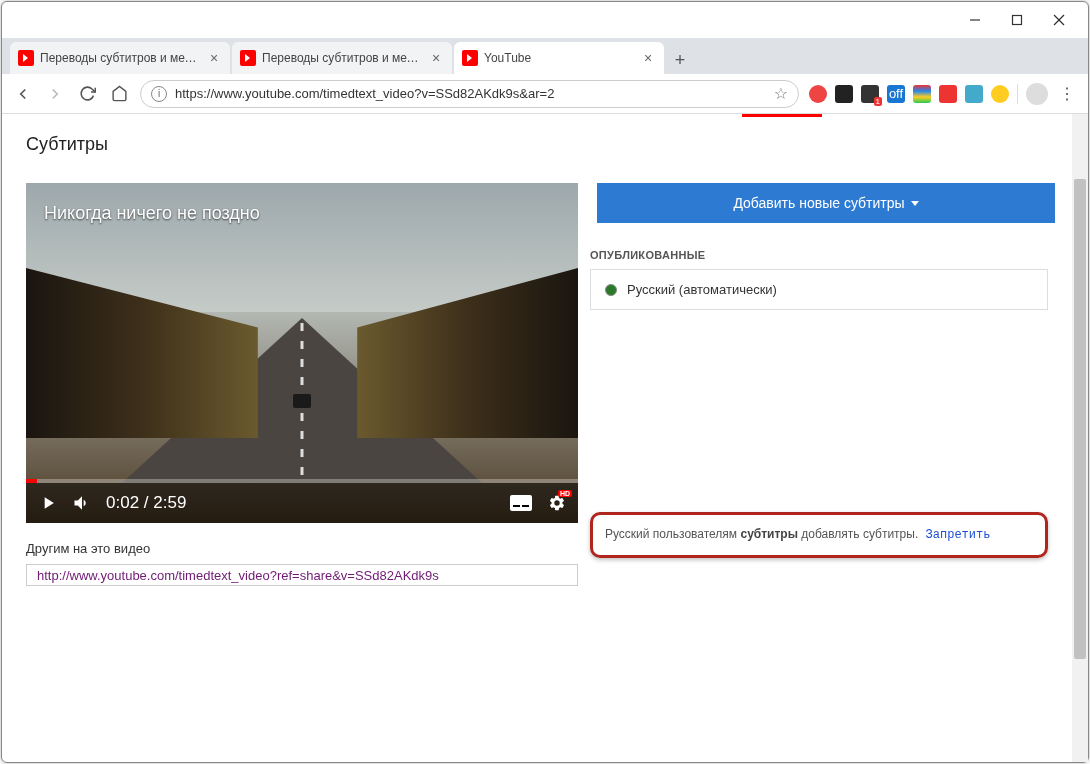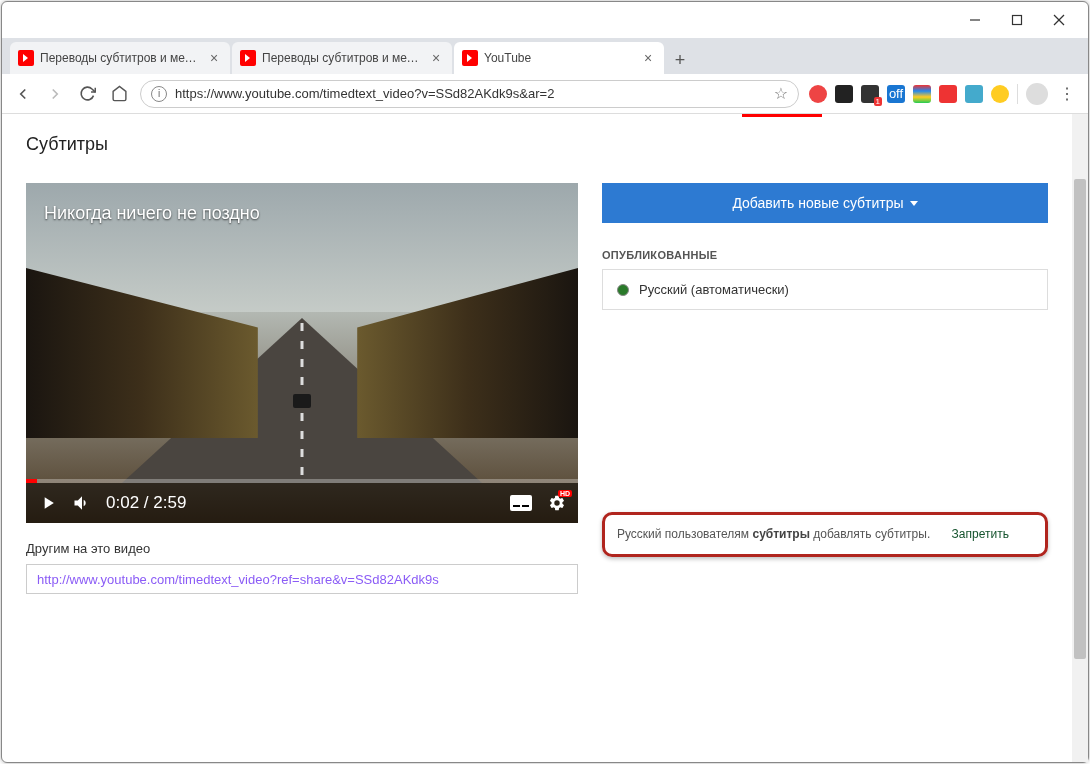--- a/index.html
+++ b/index.html
@@ -24,21 +24,21 @@
 .url-info { width:16px; height:16px; border:1px solid #888; border-radius:50%; display:flex; align-items:center; justify-content:center; font-size:10px; color:#666; }
 .url-text { flex:1; }
 .url-star { color:#777; font-size:16px; }
 .ext-icons { display:flex; gap:8px; align-items:center; }
 .ext { width:18px; height:18px; border-radius:3px; position:relative; }
 .content { flex:1; display:flex; overflow:hidden; }
 .page { flex:1; padding:20px 24px; overflow-y:auto; }
 .red-tab { height:11px; display:flex; justify-content:flex-end; padding-right:250px; margin:-20px -24px 9px -24px;}
 .red-tab-line { width:80px; height:3px; background:#f00; }
 .page-title { font-size:18px; font-weight:400; color:#222; margin-bottom:28px; }
-.layout { display:flex; gap:24px; }
+.layout { display:flex; gap:12px; }
 .left { width:552px; }
 .video-box { width:552px; height:340px; background:#000; position:relative; }
 .video-scene { position:absolute; inset:0; background:linear-gradient(to bottom,#8a9499 0%,#b8beb9 35%,#4a3822 100%); }
 .sky { position:absolute; top:0; left:0; right:0; height:38%; background:linear-gradient(to bottom,#9da8ac,#c5cbc7); }
 .trees-l { position:absolute; left:0; top:25%; width:42%; height:50%; background:linear-gradient(to right,#1a1510,#3d2f1a,#6b5a2e); clip-path:polygon(0 0,100% 35%,100% 100%,0 100%); }
 .trees-r { position:absolute; right:0; top:25%; width:40%; height:50%; background:linear-gradient(to left,#1a1510,#3d2f1a,#6b5a2e); clip-path:polygon(0 35%,100% 0,100% 100%,0 100%); }
 .road { position:absolute; bottom:40px; left:50%; transform:translateX(-50%); width:0; height:0; border-left:180px solid transparent; border-right:180px solid transparent; border-bottom:165px solid #4a4540; }
 .road-line { position:absolute; bottom:40px; left:50%; transform:translateX(-50%); width:3px; height:160px; background:repeating-linear-gradient(to bottom,#ddd 0,#ddd 8px,transparent 8px,transparent 18px); }
 .car { position:absolute; bottom:115px; left:50%; transform:translateX(-50%); width:18px; height:14px; background:#1a1a1a; border-radius:2px; }
 .vid-title { position:absolute; top:20px; left:18px; color:#fff; font-size:18px; font-weight:400; text-shadow:0 1px 2px rgba(0,0,0,0.7); }
@@ -46,30 +46,30 @@
 .progress { position:absolute; bottom:40px; left:0; right:0; height:4px; background:rgba(255,255,255,0.3); }
 .progress-fill { width:2%; height:100%; background:#f00; }
 .ctrl-btn { color:#fff; cursor:pointer; display:flex; align-items:center; }
 .play-btn svg, .vol-btn svg { width:20px; height:20px; fill:#fff; }
 .time { color:#fff; font-size:17px; }
 .ctrl-right { margin-left:auto; display:flex; gap:16px; align-items:center; }
 .gear-btn { position:relative; }
 .hd-badge { position:absolute; top:-4px; right:-6px; background:#f00; color:#fff; font-size:7px; padding:0 2px; border-radius:2px; font-weight:bold; }
 .link-section { margin-top:18px; }
 .link-label { font-size:13px; color:#333; margin-bottom:8px; }
-.link-input { width:100%; height:30px; border:1px solid #ccc; padding:0 10px; font-size:13px; color:#8b5cf6; }
+.link-input { width:100%; height:22px; border:1px solid #ccc; padding:0 10px; font-size:13px; color:#701a75; }
 .right { flex:1; }
-.add-btn { width:100%; height:40px; background:#2d7ad2; color:#fff; border:none; font-size:14px; cursor:pointer; display:flex; align-items:center; justify-content:center; gap:6px; }
+.add-btn { width:100%; height:40px; background:#2d7ad2; color:#fff; border:none; font-size:14px; cursor:pointer; display:flex; align-items:center; justify-content:center; gap:6px;margin-left:7px; }
 .add-btn::after { content:""; border-left:4px solid transparent; border-right:4px solid transparent; border-top:5px solid #fff; }
 .pub-label { font-size:11px; color:#555; font-weight:bold; margin-top:26px; margin-bottom:8px; letter-spacing:0.3px; }
 .lang-box { border:1px solid #ddd; padding:12px 14px; display:flex; align-items:center; gap:10px; font-size:13px; color:#333; cursor:pointer; }
 .lang-dot { width:12px; height:12px; background:#2a7a2a; border:1px solid #888; border-radius:50%; }
 .notice-box { margin-top:202px; border:3px solid #b0251e; border-radius:10px; padding:10px 12px; font-size:12px; color:#555; line-height:1.6; box-shadow:0 2px 4px rgba(0,0,0,0.25); }
 .notice-box .bold { font-weight:600; color:#444; }
-.notice-box .link { color:#14532d; cursor:pointer; margin-left:18px; }
+.notice-box .link { color:#1d4ed8; cursor:pointer; margin-left:4px;font-family:Liberation Mono, monospace; }
 .scrollbar { width:16px; background:#f1f1f1; display:flex; flex-direction:column; }
 .sb-track { flex:1; position:relative; }
 .sb-thumb { position:absolute; top:65px; left:2px; right:2px; height:480px; background:#c1c1c1; border-radius:2px; }
 .avatar { width:22px; height:22px; background:#ddd; border-radius:50%; }
 </style>
 </head>
 <body>
 
 <div class="window-frame">
   <div class="titlebar">

